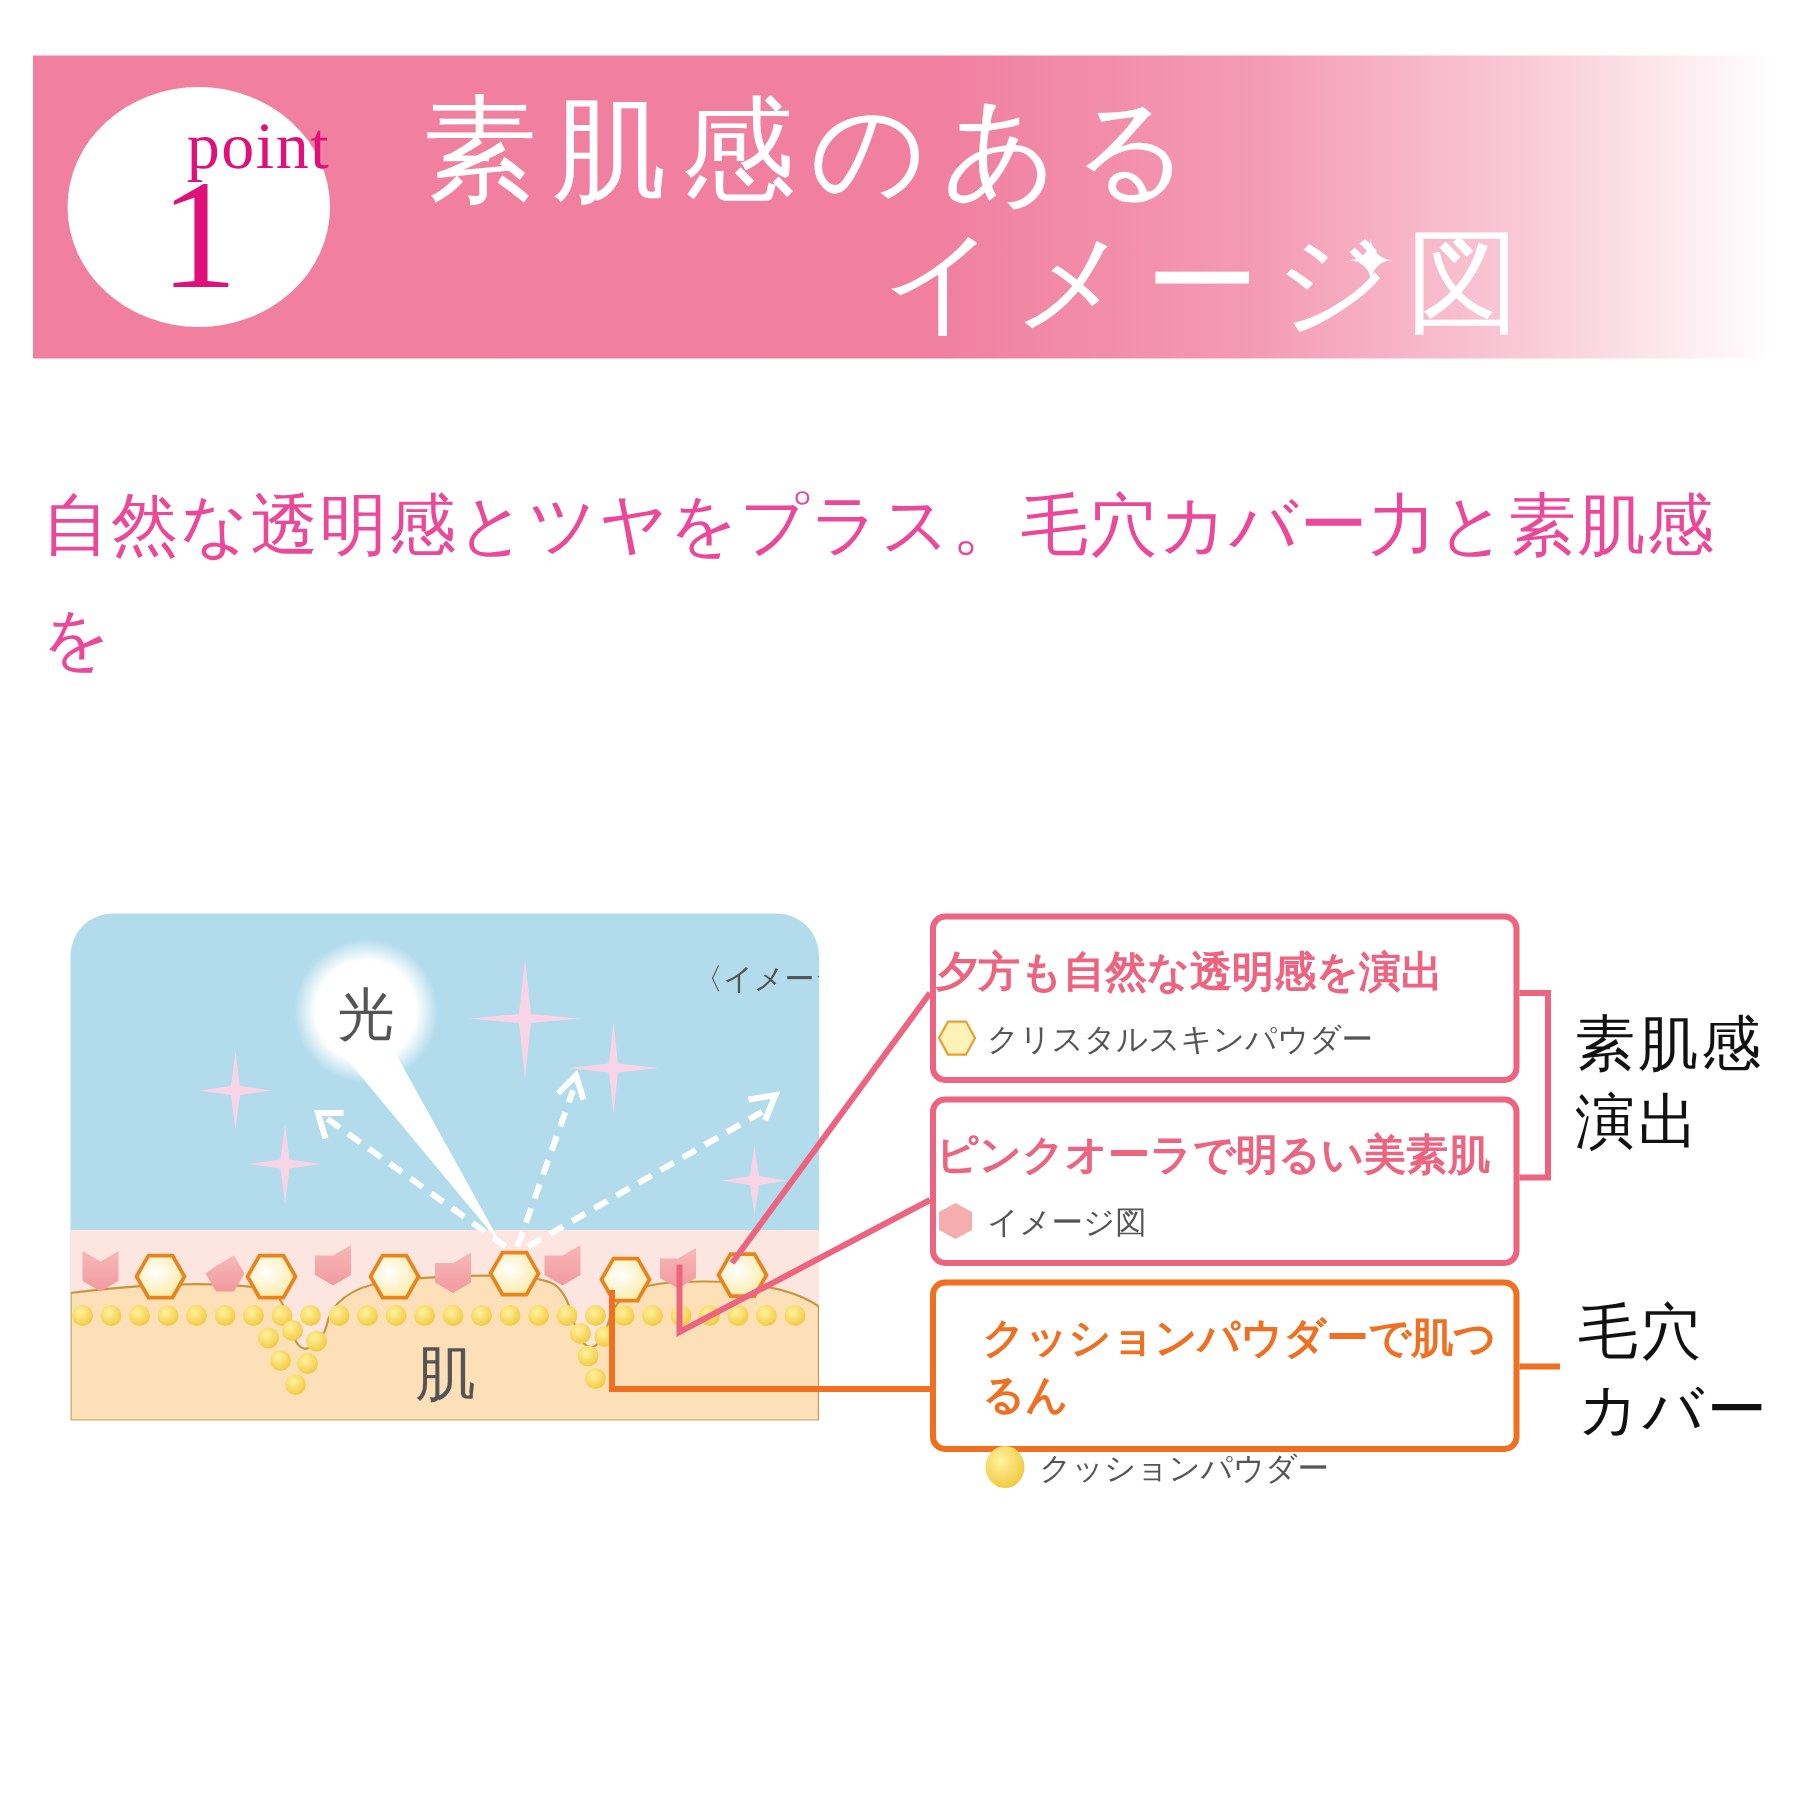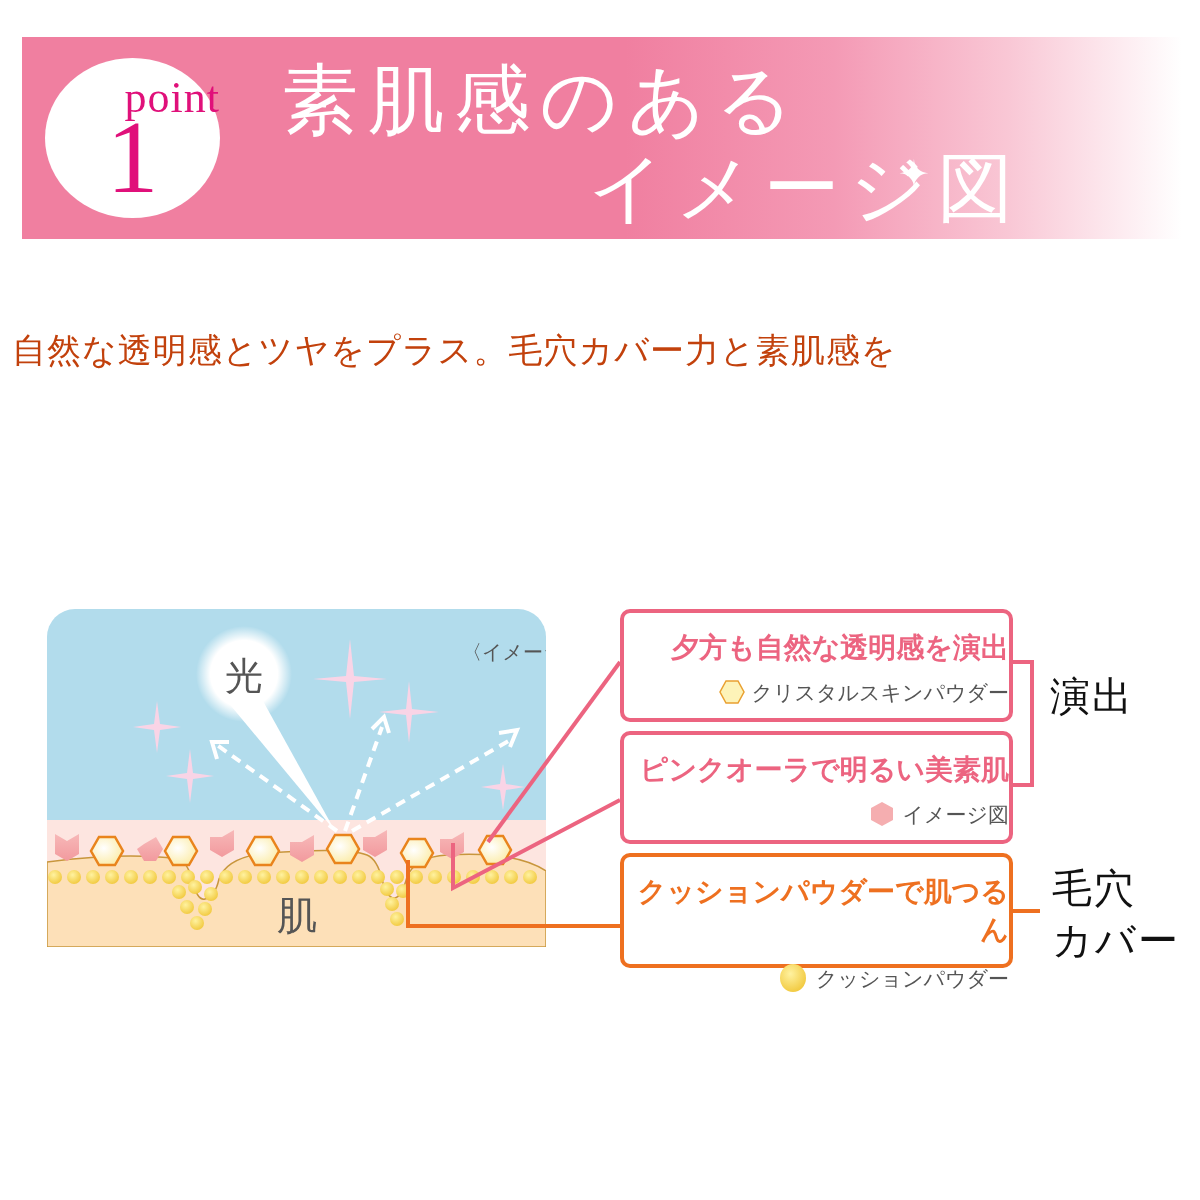--- a/index.html
+++ b/index.html
@@ -9,23 +9,23 @@
             background: linear-gradient(to right, #f07fa0 0%, #f07fa0 52%, #f49ab5 70%, #f9c7d5 85%, #ffffff 100%); }
   .point-circle { position:absolute; left:45px; top:58px; width:175px; height:160px; border-radius:50%;
                   background:#fff; }
   .point-word { position:absolute; left:0; width:100%; top:14px; text-align:right; color:#e0107a;
                 font-family:"Liberation Serif","DejaVu Serif",serif; font-size:44px; letter-spacing:1px; }
   .point-num { position:absolute; left:0; width:100%; top:44px; text-align:center; color:#e0107a;
                font-family:"Liberation Serif","DejaVu Serif",serif; font-size:104px; line-height:110px; }
   .title1 { position:absolute; left:282px; top:52px; color:#fff; font-size:76px; letter-spacing:10px; line-height:96px; font-weight:normal; }
   .title2 { position:absolute; left:588px; top:140px; color:#fff; font-size:76px; letter-spacing:10px; line-height:96px; }
   .sparkle-title { position:absolute; left:898px; top:152px; color:#fff; font-size:38px; }
-  .desc { position:absolute; left:12px; top:312px; width:1150px; color:#c2410c; font-size:34px; line-height:76px; letter-spacing:1px; }
+  .desc { position:absolute; left:28px; top:312px; width:1150px; color:#ec4899; font-size:45px; line-height:76px; letter-spacing:1px; }
   .illus { position:absolute; left:47px; top:609px; width:499px; height:338px; border-radius:28px 28px 0 0; overflow:hidden; background:#b2dcec; }
-  .callout { position:absolute; left:620px; width:393px; border:4px solid #ec6480; border-radius:10px; background:#fff; box-sizing:border-box; text-align:right; }
+  .callout { position:absolute; left:620px; width:393px; border:4px solid #ec6480; border-radius:10px; background:#fff; box-sizing:border-box; text-align:left; }
   .callout .head { color:#ec6480; font-size:28px; font-weight:bold; }
   .callout .sub { color:#555; font-size:21px; }
   .callout.orange { border-color:#ee7020; }
   .callout.orange .head { color:#ee7020; }
   .side-label { position:absolute; color:#111; font-size:40px; line-height:52px; letter-spacing:2px; }
 </style>
 </head>
 <body>
 
 <div class="banner"></div>
@@ -174,34 +174,35 @@
 
 <div class="callout" style="top:731px;height:113px;">
   <div class="head" style="margin-top:16px;">ピンクオーラで明るい美素肌</div>
   <div class="sub" style="margin-top:12px;">
     <svg width="26" height="26" style="vertical-align:-5px;margin-right:8px">
       <polygon points="13,1 24,7 24,19 13,25 2,19 2,7" fill="#f5aeb0"></polygon>
     </svg><span>イメージ図</span>
   </div>
 </div>
 
-<div class="callout orange" style="top:853px;height:115px;">
+<div class="callout orange" style="top:853px;height:115px;padding-left:31px;">
   <div class="head" style="margin-top:16px;">クッションパウダーで肌つるん</div>
   <div class="sub" style="margin-top:14px;">
     <svg width="30" height="30" style="vertical-align:-7px;margin-right:8px">
       <defs>
           <radialGradient id="b2" cx="40%" cy="35%" r="70%">
             <stop offset="0%" stop-color="#fff2a0"></stop>
             <stop offset="100%" stop-color="#f1c83c"></stop>
           </radialGradient>
         </defs>
       <ellipse cx="15" cy="15" rx="13" ry="14" fill="url(#b2)"></ellipse>
     </svg><span>クッションパウダー</span>
   </div>
 </div>
 
 <div class="side-label" style="left:1050px;top:670px;">
+  <div>素肌感</div>
   <div>演出</div>
 </div>
 <div class="side-label" style="left:1052px;top:862px;">
   <div>毛穴</div>
   <div>カバー</div>
 </div>
 
 </body></html>

